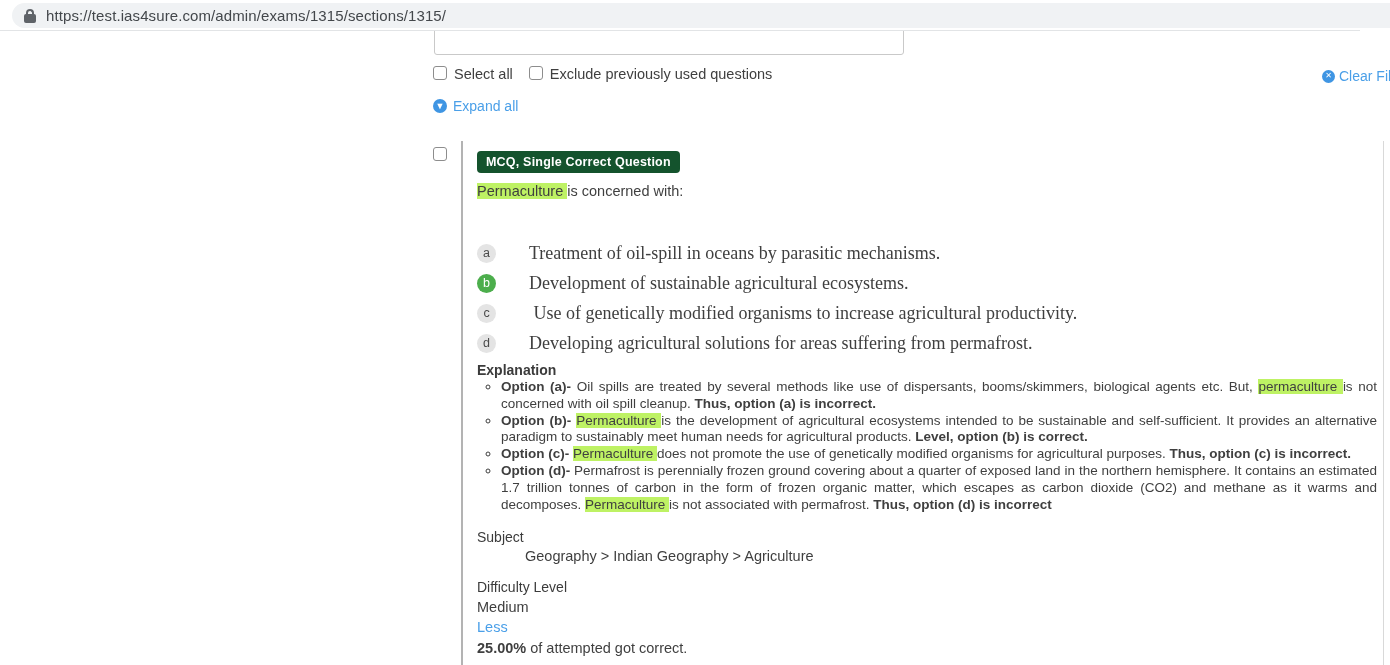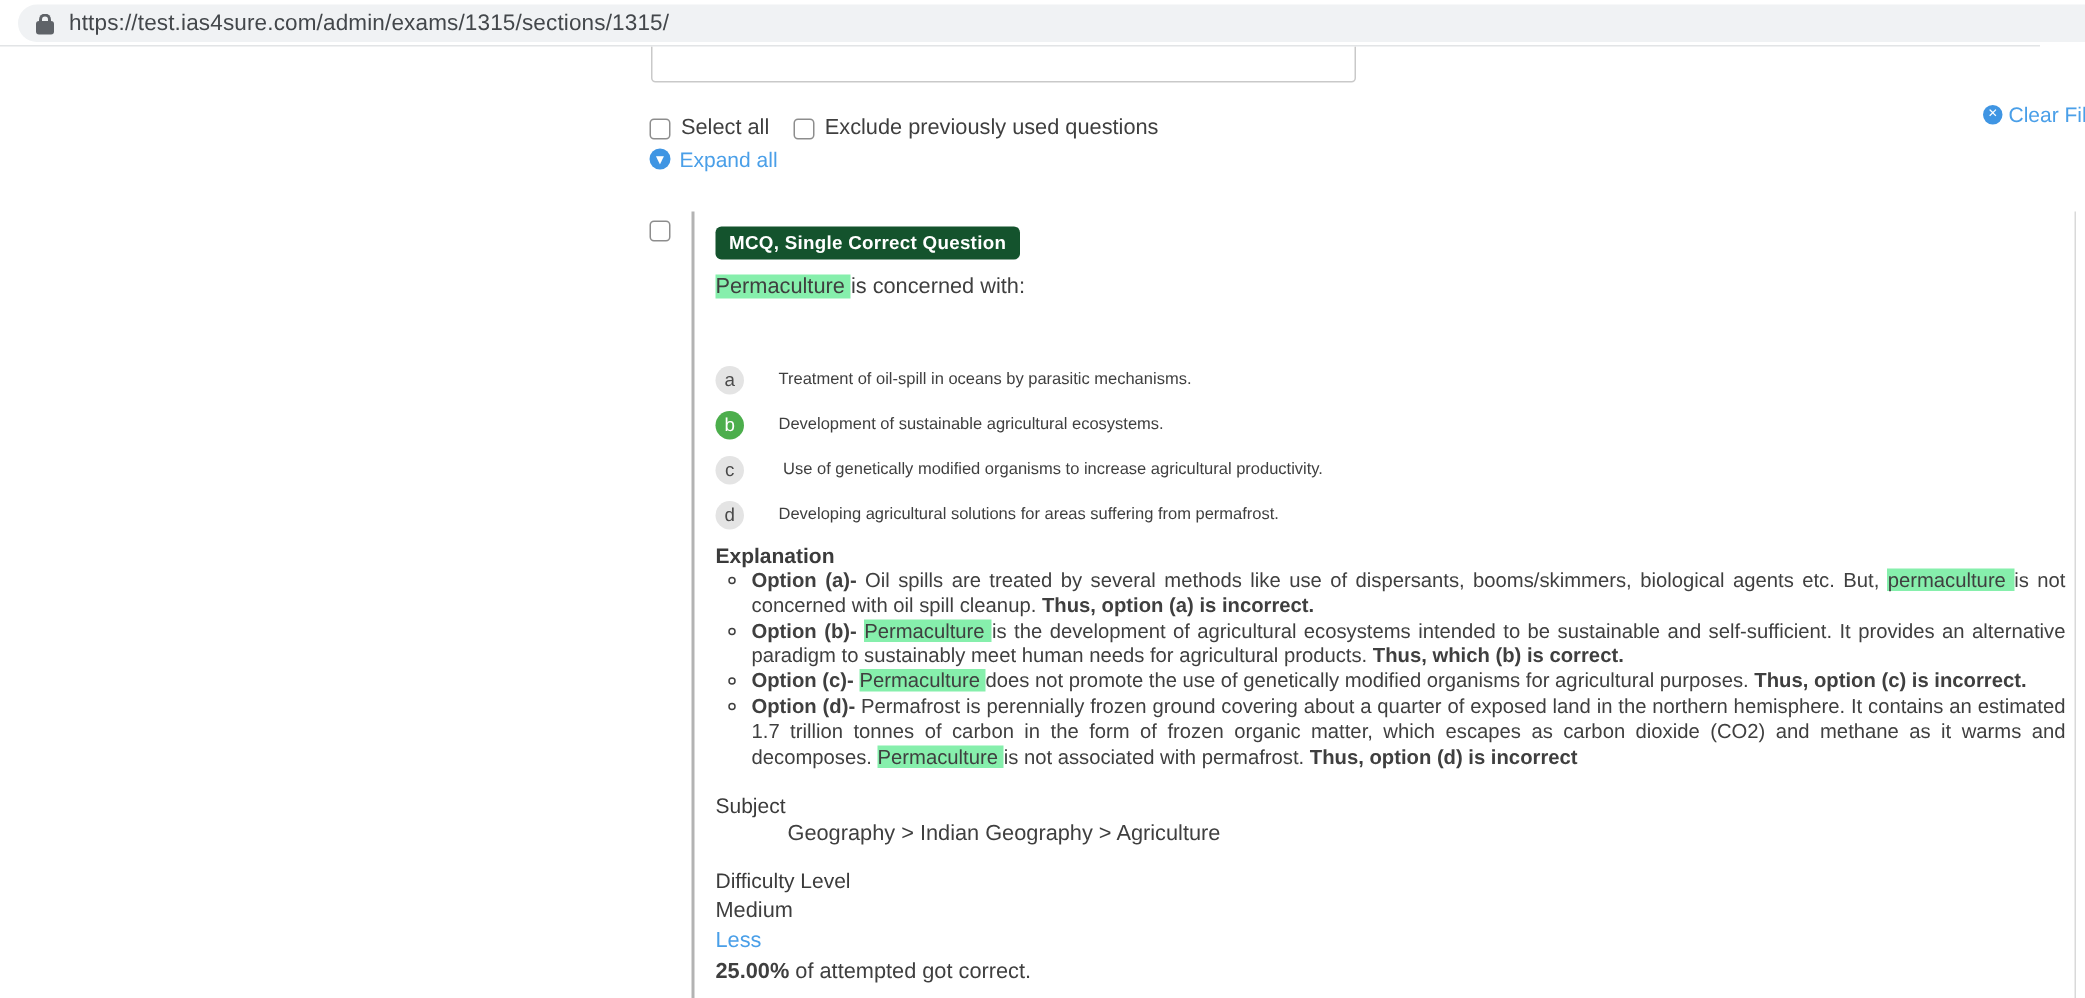--- a/index.html
+++ b/index.html
@@ -17,22 +17,22 @@
   .lock .bodyp { position: absolute; left: 0; top: 5px; width: 12px; height: 9px;
     background: #5f6368; border-radius: 2px; }
   .url-text { margin-left: 10px; font-size: 15px; color: #43474b; letter-spacing: 0.1px;
     white-space: nowrap; }
 
   
   .search-input { position: absolute; left: 434px; top: 8px; width: 470px; height: 47px;
     border: 1px solid #c9c9c9; border-radius: 3px; background: #fff; z-index: 10;
     font-size: 14px; padding: 0 8px; color: #3f3f3f; outline: none; }
 
-  .check-row { position: absolute; left: 433px; top: 77px; display: flex;
-    align-items: flex-end; font-size: 14.5px; color: #3f3f3f; z-index: 10; }
+  .check-row { position: absolute; left: 433px; top: 66px; display: flex;
+    align-items: flex-start; font-size: 14.5px; color: #3f3f3f; z-index: 10; }
   .cbox { appearance: none; -webkit-appearance: none; width: 14px; height: 14px;
     border: 1px solid #8d8d8d; border-radius: 3px; background: #fff; margin: 0 7px 0 0;
     cursor: pointer; }
   .check-row label { margin-right: 16px; cursor: pointer; }
 
   .link { color: #4a9fe8; cursor: pointer; text-decoration: none; }
 
   .expand-all { position: absolute; left: 433px; top: 98px; display: flex;
     align-items: center; font-size: 14px; z-index: 10; }
   .blue-circle-icon { width: 14px; height: 14px; border-radius: 50%; background: #3f95e3;
@@ -49,30 +49,30 @@
   .card { position: absolute; left: 461px; top: 141px; width: 923px; height: 540px;
     border-left: 2px solid #b3b3b3; border-right: 1px solid #d9d9d9; background: #fff; }
   .card-inner { position: relative; width: 100%; height: 100%; }
 
   .badge { position: absolute; left: 14px; top: 10px; background: #14532d; color: #fff;
     font-weight: bold; font-size: 12.5px; padding: 4px 9px; border-radius: 4px;
     letter-spacing: 0.2px; }
 
   .q-title { position: absolute; left: 14px; top: 42px; font-size: 14.5px; }
 
-  .hl { background: #86efac; }
+  .hl { background: #bef264; }
   .bold { font-weight: bold; }
 
   .options { position: absolute; left: 14px; top: 97px; width: 880px; }
   .opt-row { display: flex; align-items: center; height: 30px; }
   .opt-circle { width: 19px; height: 19px; border-radius: 50%; background: #e4e4e4;
     color: #4a4a4a; font-size: 12.5px; display: flex; align-items: center;
     justify-content: center; flex: 0 0 auto; }
   .opt-circle.correct { background: #4cae4c; color: #fff; }
-  .opt-text { margin-left: 23px; font-size: 11px; white-space: pre; }
+  .opt-text { margin-left: 33px; font-size: 18px; white-space: pre; font-family: Liberation Serif, serif; }
 
   .expl-heading { position: absolute; left: 14px; top: 221px; font-size: 14px;
     font-weight: bold; color: #3b3b3b; }
   .expl-list { position: absolute; left: 14px; top: 238px; width: 900px;
     list-style: circle outside; padding-left: 24px; font-size: 13.5px;
     line-height: 16.8px; text-align: justify; }
   .expl-list li { margin: 0; }
 
   .sec-heading { font-size: 14px; font-weight: normal; color: #3b3b3b; position: absolute;
     left: 14px; }
@@ -141,21 +141,21 @@
       <div class="opt-row">
         <span class="opt-circle">d</span>
         <span class="opt-text">Developing agricultural solutions for areas suffering from permafrost.</span>
       </div>
     </div>
 
     <div class="expl-heading">Explanation</div>
 
     <ul class="expl-list">
       <li><span class="bold">Option (a)- </span><span>Oil spills are treated by several methods like use of dispersants, booms/skimmers, biological agents etc. But, </span><span class="hl">permaculture </span><span>is not concerned with oil spill cleanup. </span><span class="bold">Thus, option (a) is incorrect.</span></li>
-      <li><span class="bold">Option (b)- </span><span class="hl">Permaculture </span><span>is the development of agricultural ecosystems intended to be sustainable and self-sufficient. It provides an alternative paradigm to sustainably meet human needs for agricultural products. </span><span class="bold">Thus, which (b) is correct.</span></li>
+      <li><span class="bold">Option (b)- </span><span class="hl">Permaculture </span><span>is the development of agricultural ecosystems intended to be sustainable and self-sufficient. It provides an alternative paradigm to sustainably meet human needs for agricultural products. </span><span class="bold">Level, option (b) is correct.</span></li>
       <li><span class="bold">Option (c)- </span><span class="hl">Permaculture </span><span>does not promote the use of genetically modified organisms for agricultural purposes. </span><span class="bold">Thus, option (c) is incorrect.</span></li>
       <li><span class="bold">Option (d)- </span><span>Permafrost is perennially frozen ground covering about a quarter of exposed land in the northern hemisphere. It contains an estimated 1.7 trillion tonnes of carbon in the form of frozen organic matter, which escapes as carbon dioxide (CO2) and methane as it warms and decomposes. </span><span class="hl">Permaculture </span><span>is not associated with permafrost. </span><span class="bold">Thus, option (d) is incorrect</span></li>
     </ul>
 
     <div class="sec-heading subject-heading">Subject</div>
     <div class="sec-value subject-value">Geography &gt; Indian Geography &gt; Agriculture</div>
 
     <div class="sec-heading difficulty-heading">Difficulty Level</div>
     <div class="sec-value difficulty-value">Medium</div>
 

